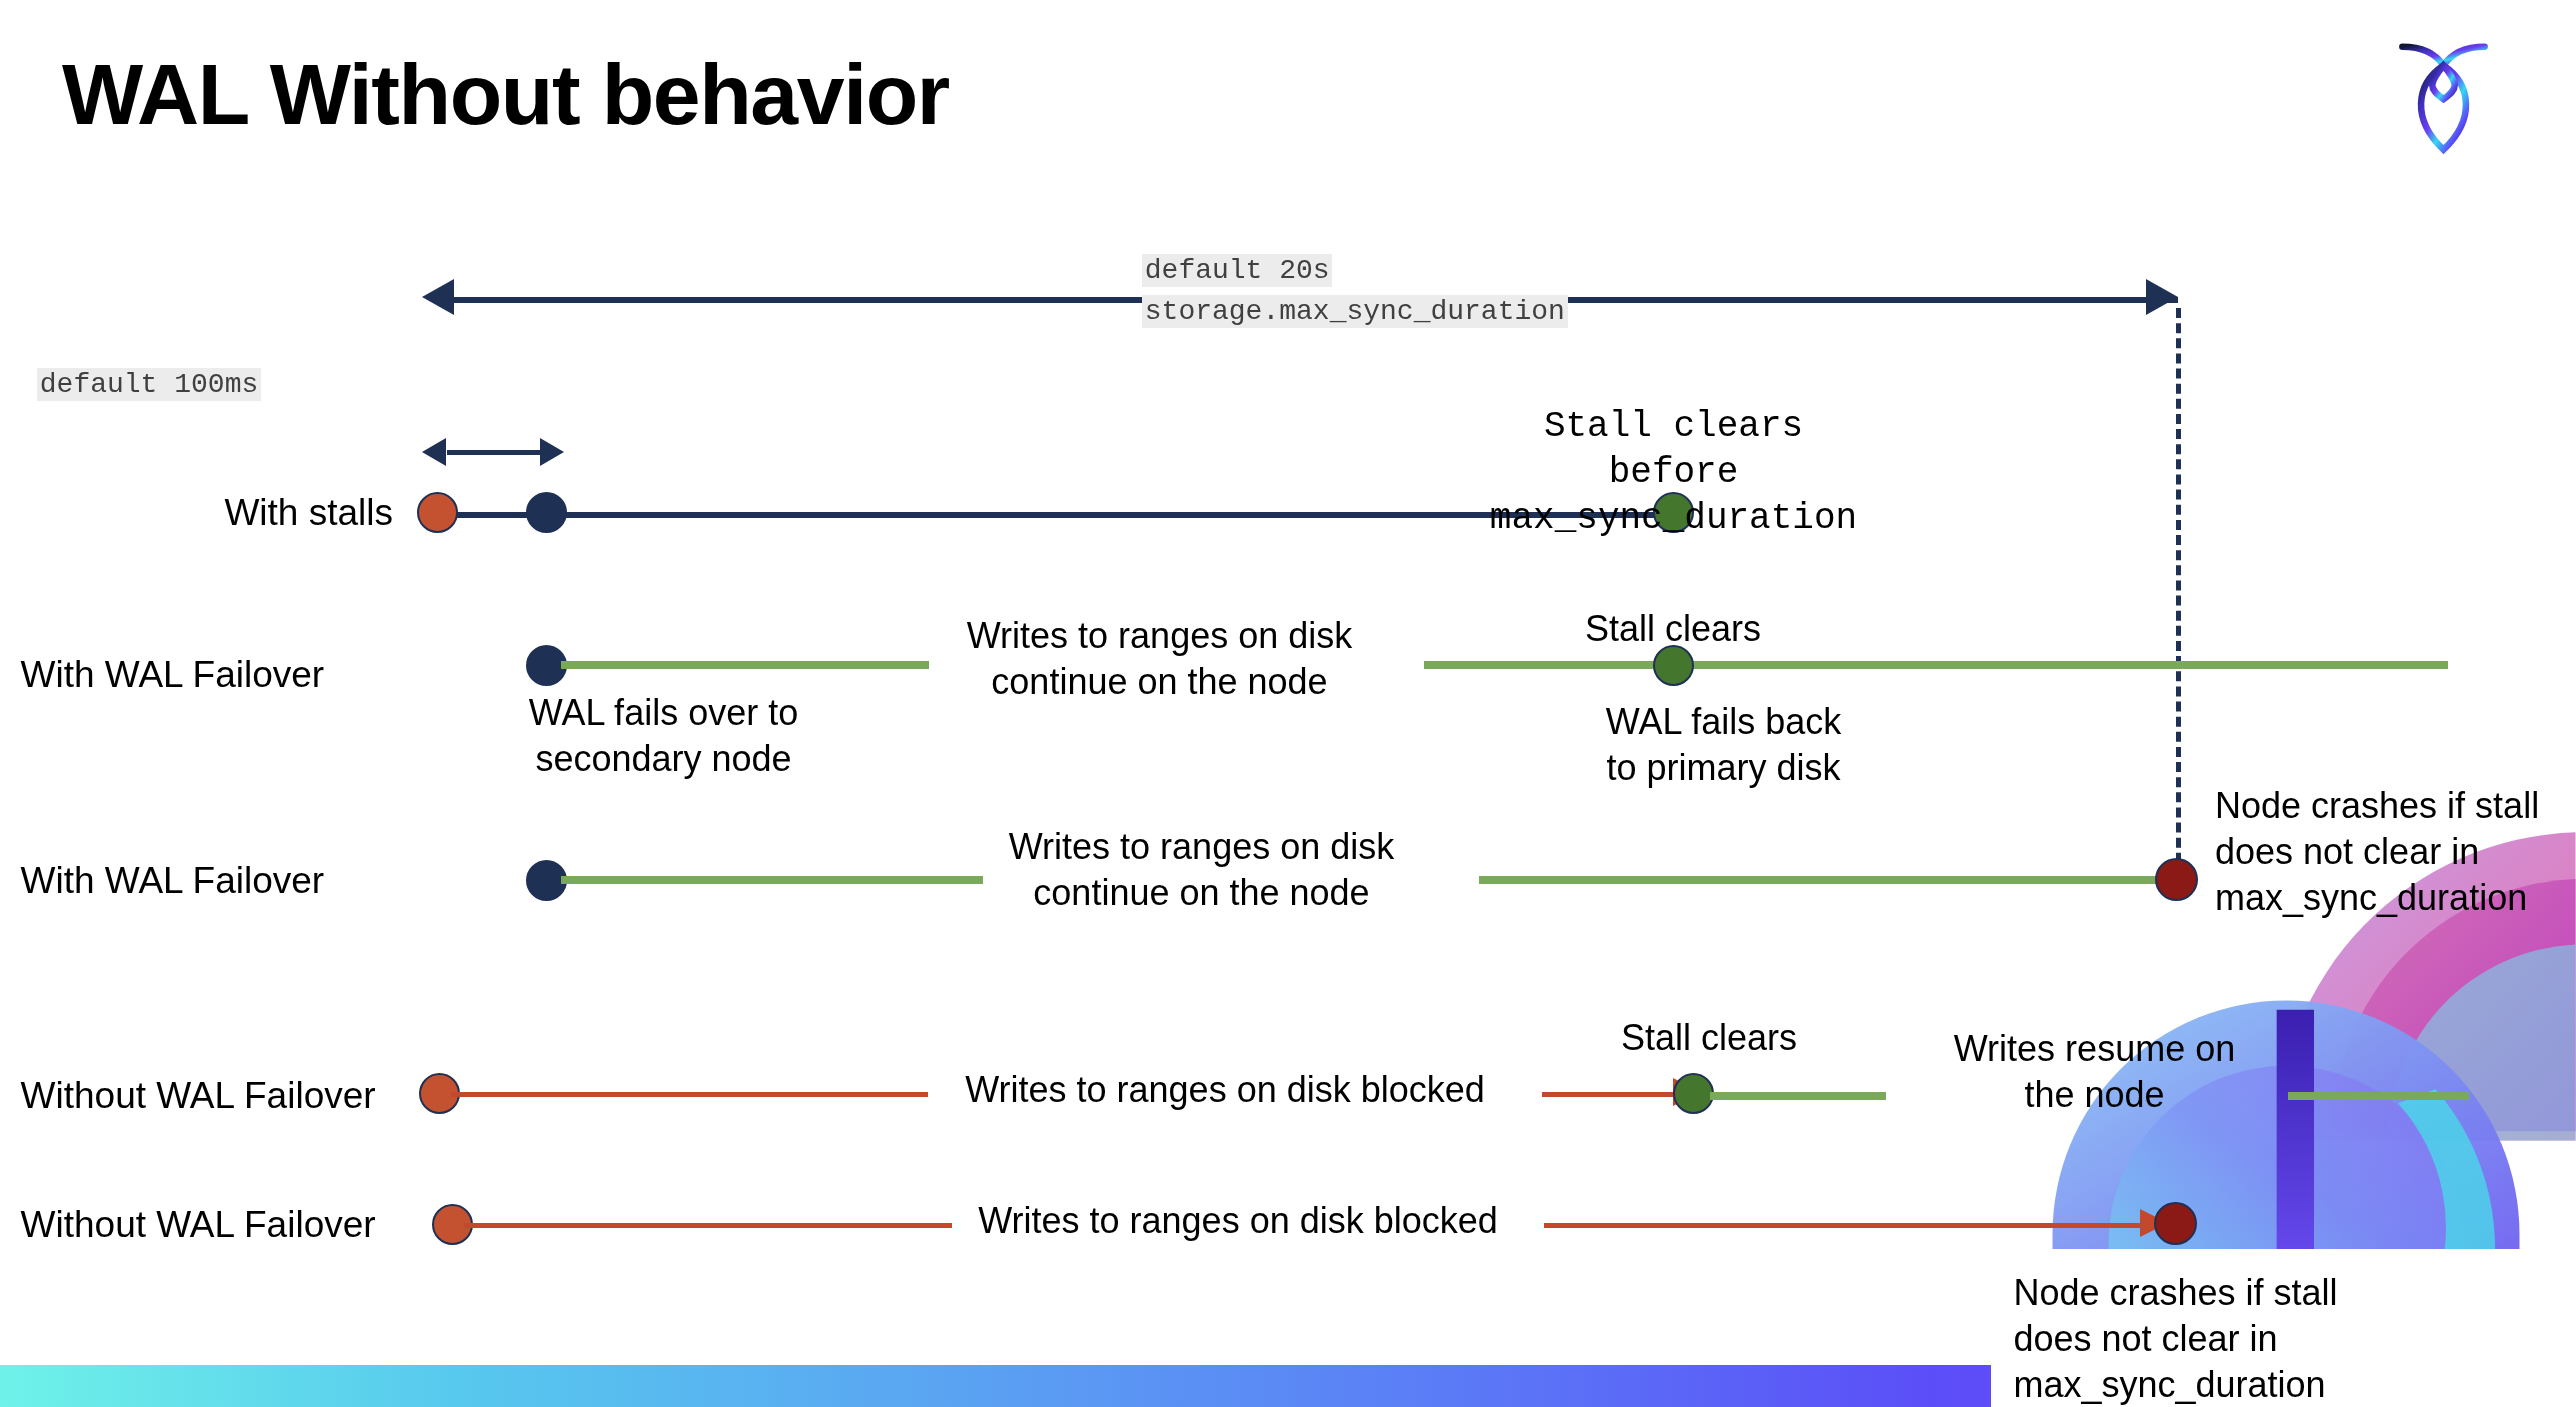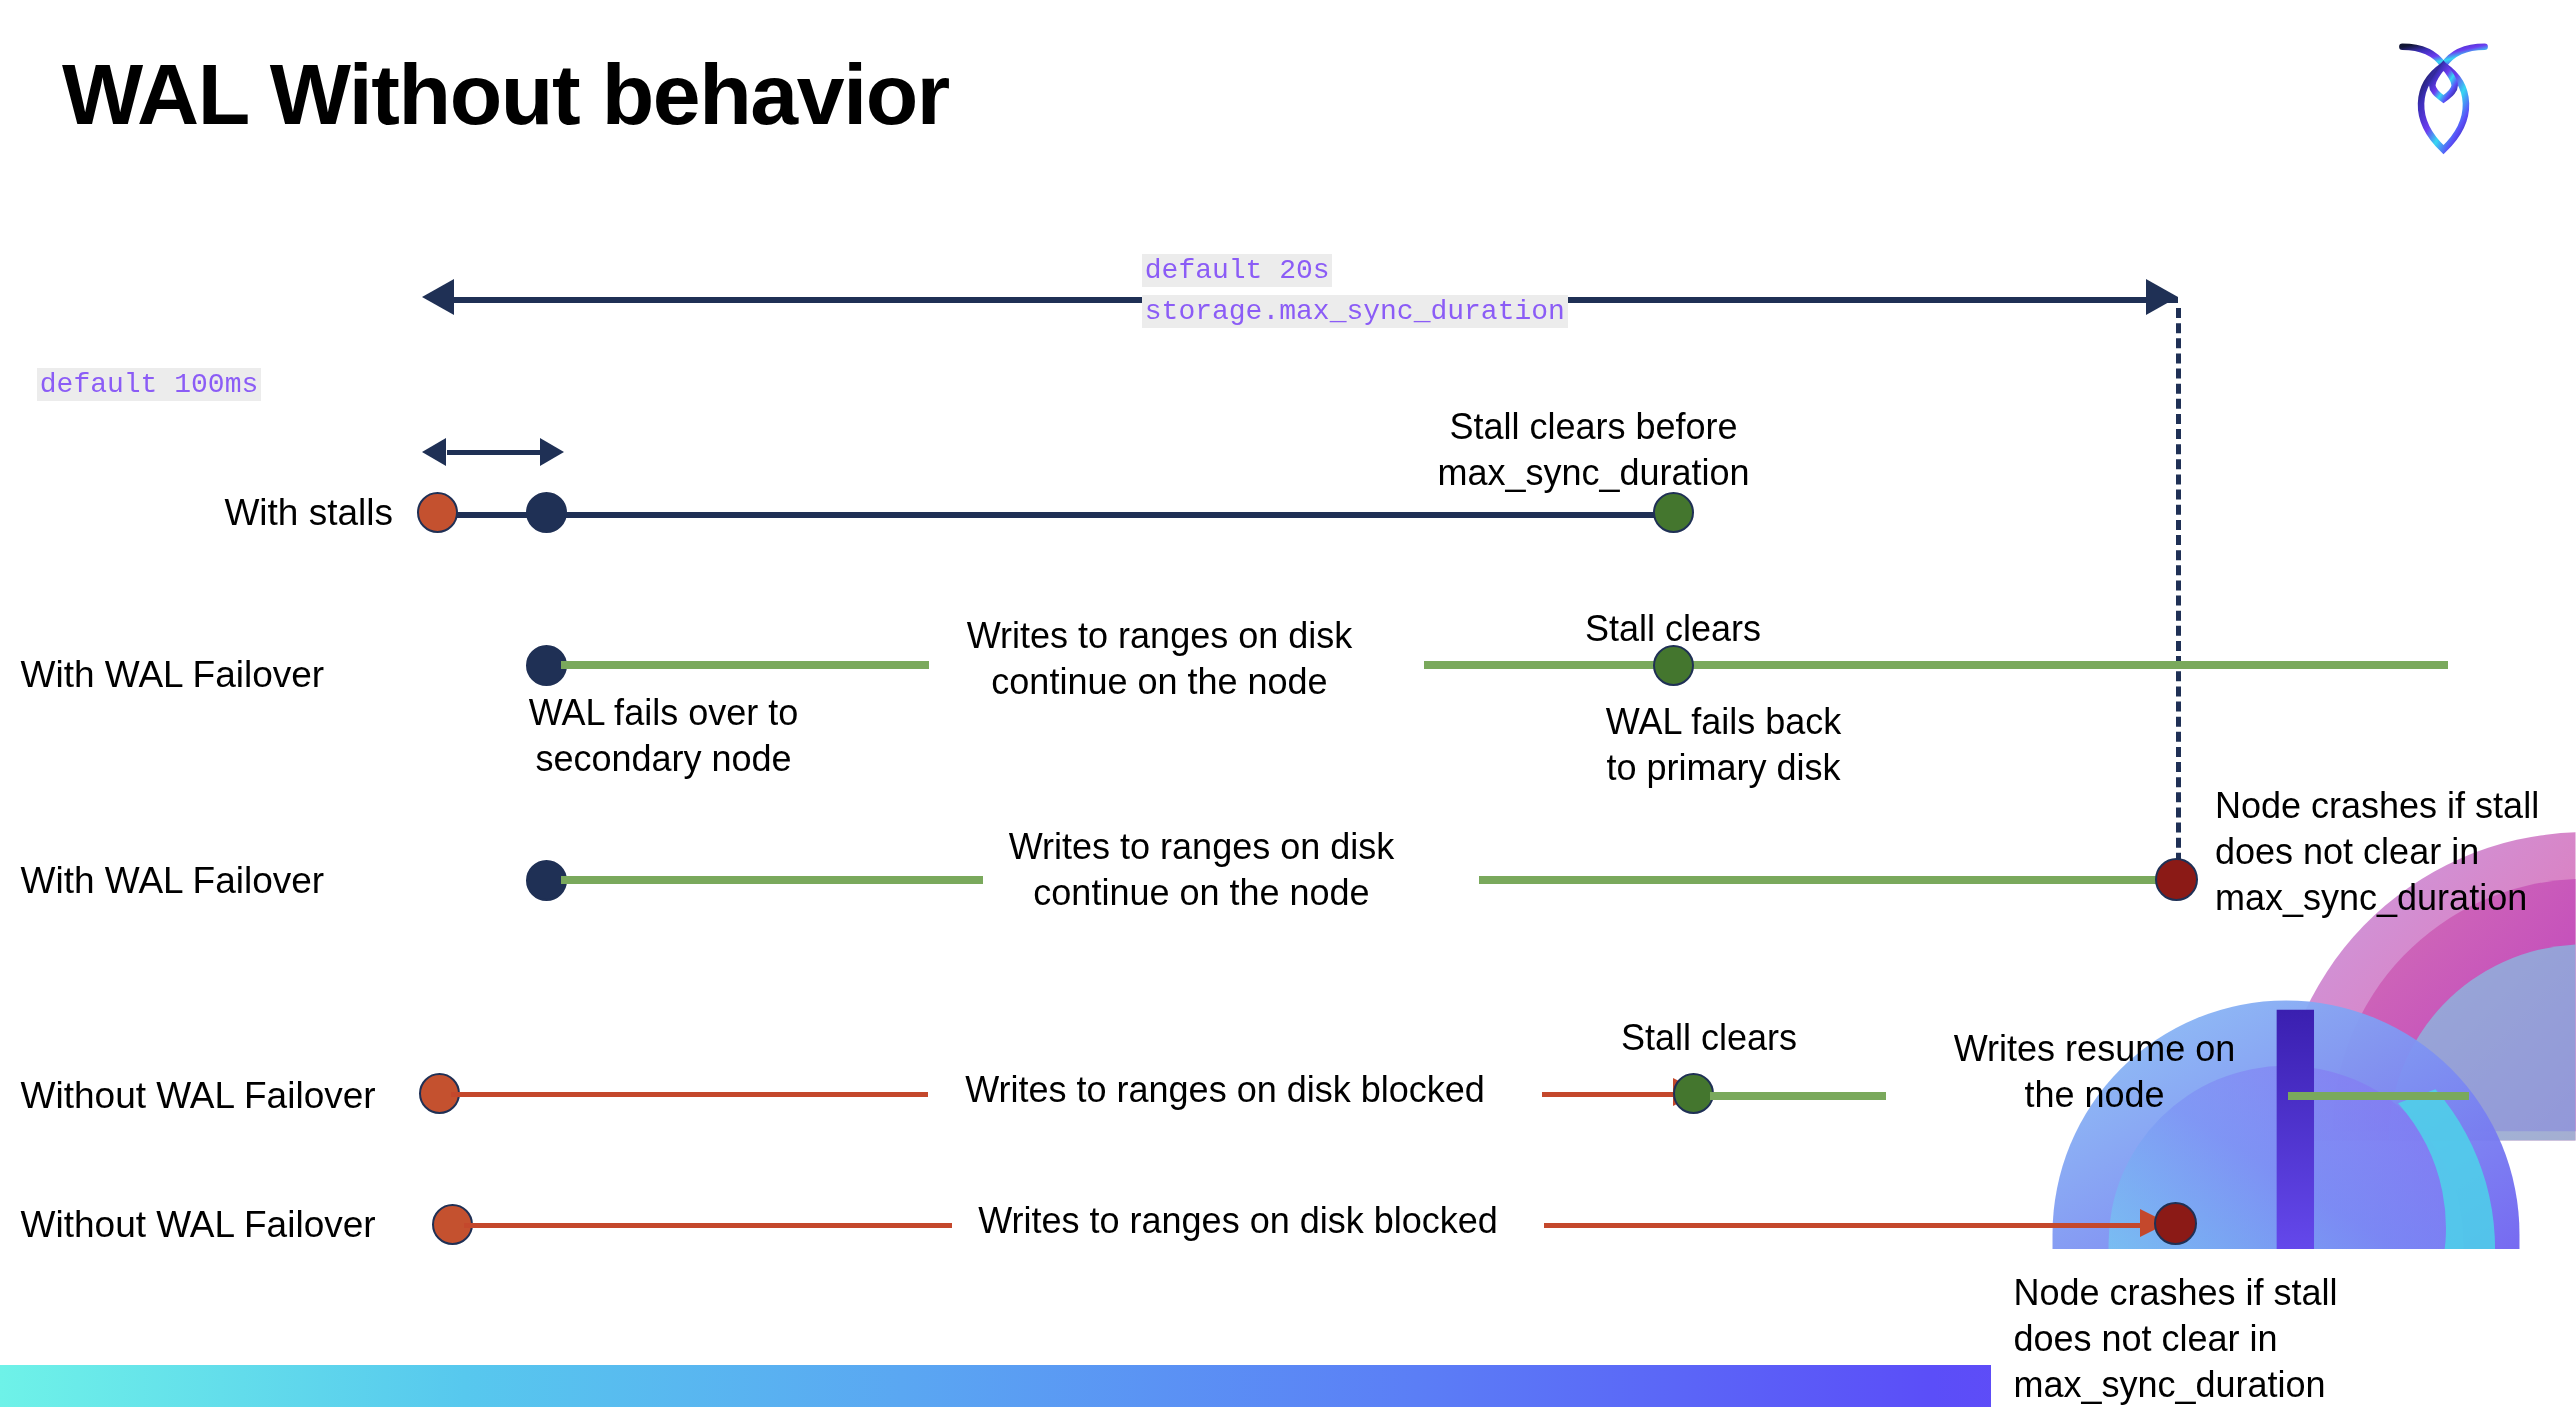--- a/index.html
+++ b/index.html
@@ -56,21 +56,21 @@
       #6ef2e8 0%, #57c8ee 18%, #5aa7f2 35%,
       #5b7ef6 55%, #5b4ef8 75%, #6a45f5 88%, #7b52f2 100%);
   }
 
   
   .code-chip {
     position: absolute;
     font-family: "Liberation Mono", monospace;
     font-size: 28px;
     line-height: 41px;
-    color: #8b5cf6;
+    color: #404040;
     white-space: nowrap;
   }
   .code-chip span {
     background: #ececec;
     padding: 0.9px 2.8px;
   }
 
   
   .row-label {
     position: absolute;
@@ -241,21 +241,21 @@
 </div>
 <div class="seg seg-navy" style="left:447px; top:450px; width:93px; border-top-width:5.6px;"></div>
 <div class="arrow-head ah-left-navy-sm" style="left:422px; top:438px;"></div>
 <div class="arrow-head ah-right-navy-sm" style="left:540px; top:438px;"></div>
 
 <div class="row-label" style="left:0px; top:492px; width:393px;">With stalls</div>
 <div class="seg seg-navy" style="left:439px; top:512px; width:1243px;"></div>
 <div class="dot dot-red" style="left:417px; top:492px; width:41px; height:41px;"></div>
 <div class="dot dot-navy" style="left:526px; top:492px; width:41px; height:41px;"></div>
 <div class="dot dot-green" style="left:1653px; top:492px; width:41px; height:41px;"></div>
-<div class="note" style="left:1397px; top:404px; width:393px;">Stall clears before
+<div class="note" style="left:1477px; top:404px; width:393px;font-family:Liberation Mono, monospace;">Stall clears before
 max_sync_duration</div>
 
 <div class="row-label" style="left:0px; top:654px; width:374px; text-align:left; padding-left:20.6px;">With WAL Failover</div>
 <div class="dot dot-navy" style="left:526px; top:645px; width:41px; height:41px;"></div>
 <div class="seg seg-green" style="left:561px; top:661px; width:368px;"></div>
 <div class="seg seg-green" style="left:1424px; top:661px; width:1024px;"></div>
 <div class="dot dot-green" style="left:1653px; top:645px; width:41px; height:41px;"></div>
 
 <div class="note" style="left:467px; top:690px; width:393px;">WAL fails over to
 secondary node</div>

